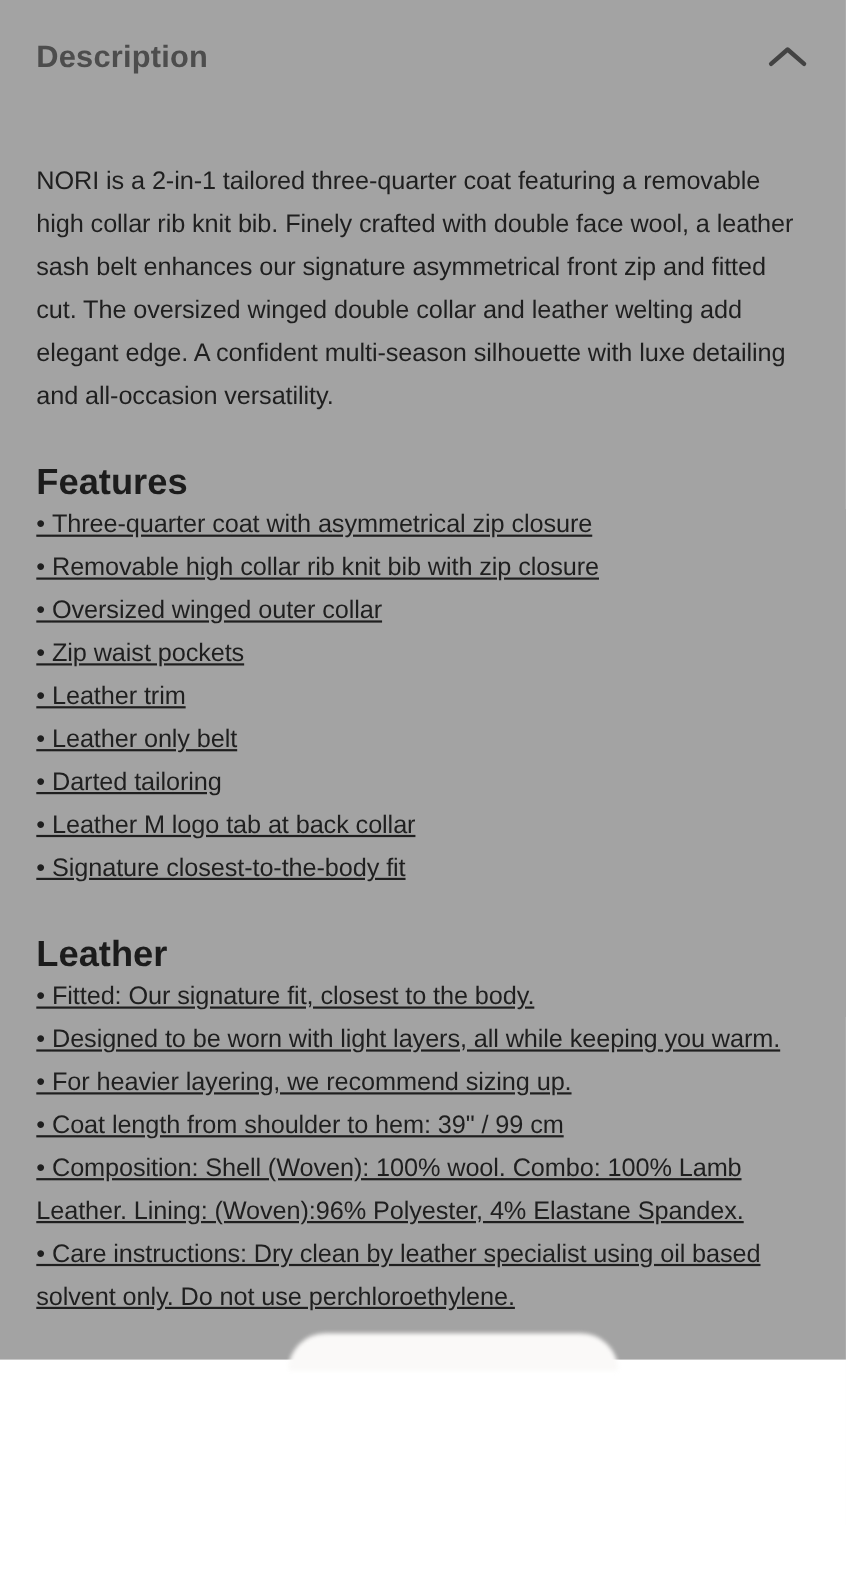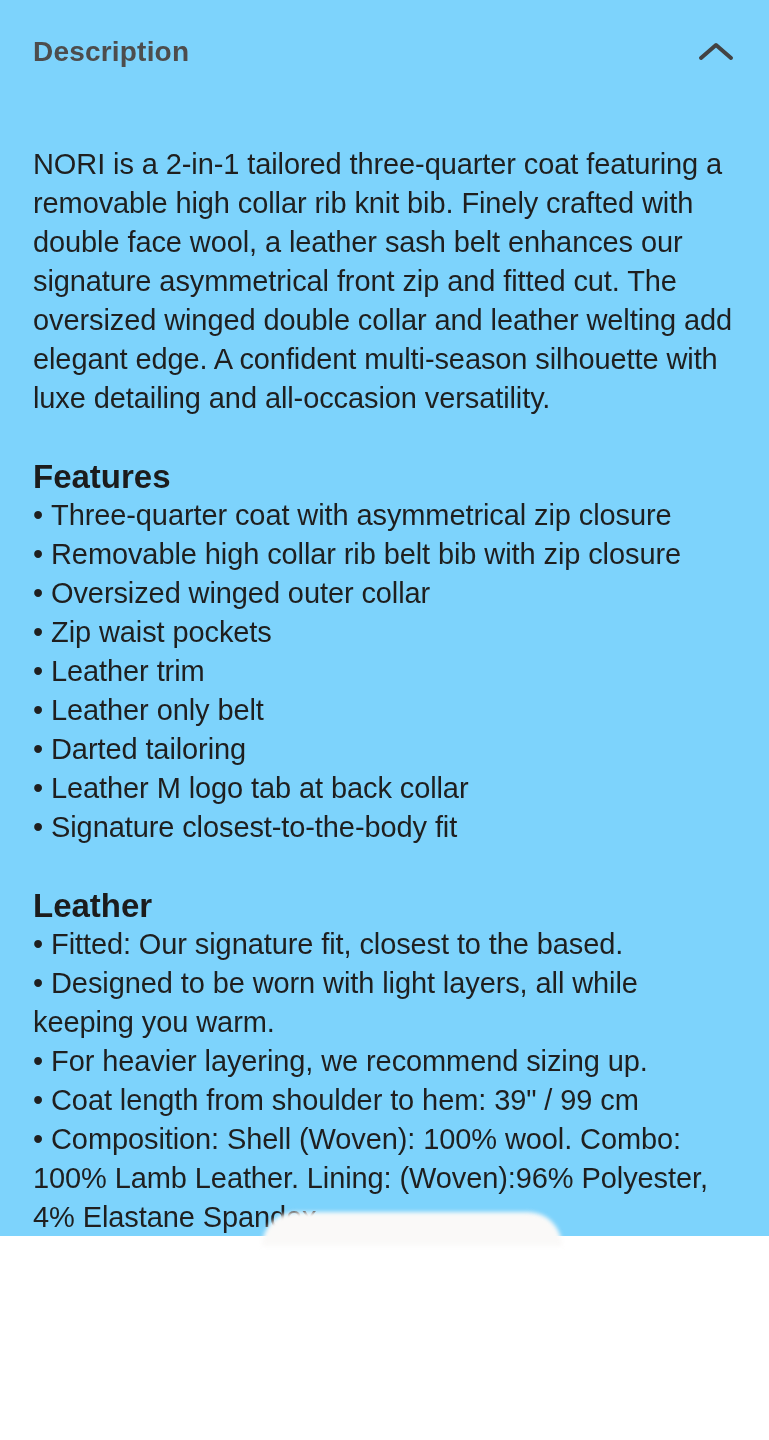--- a/index.html
+++ b/index.html
@@ -10,21 +10,21 @@
     width: 769px;
     height: 1440px;
     overflow: hidden;
     font-family: "Liberation Sans", "DejaVu Sans", sans-serif;
     -webkit-font-smoothing: antialiased;
   }
   .page {
     position: relative;
     width: 769px;
     height: 1236px;
-    background: #7dd3fc;
+    background: #a3a3a3;
     padding: 36px 33px 0 33px;
   }
   .section-header {
     display: flex;
     align-items: center;
     justify-content: space-between;
     cursor: pointer;
   }
   .section-title {
     font-size: 28px;
@@ -39,21 +39,21 @@
     padding: 4px 2px;
     cursor: pointer;
     display: flex;
     align-items: center;
     justify-content: center;
   }
   .chevron-btn svg {
     display: block;
   }
   .body-copy {
-    font-size: 29px;
+    font-size: 23px;
     line-height: 39px;
     color: #1f1f1f;
     letter-spacing: -0.1px;
   }
   .paragraph {
     margin: 77px 0 0 0;
   }
   .subheading {
     font-size: 33px;
     line-height: 39px;
@@ -61,20 +61,21 @@
     color: #1c1c1c;
     margin: 39px 0 0 0;
   }
   .bullet-list {
     list-style: none;
     margin: 0;
     padding: 0;
   }
   .bullet-list li {
     display: block;
+    text-decoration: underline;
   }
   .bullet-list li::before {
     content: "\2022\00a0";
   }
   .peek-element {
     position: absolute;
     left: 262px;
     bottom: -10px;
     width: 300px;
     height: 34px;
@@ -97,34 +98,35 @@
         </svg>
       </span>
     </button>
   </div>
 
   <p class="body-copy paragraph">NORI is a 2-in-1 tailored three-quarter coat featuring a removable high collar rib knit bib. Finely crafted with double face wool, a leather sash belt enhances our signature asymmetrical front zip and fitted cut. The oversized winged double collar and leather welting add elegant edge. A confident multi-season silhouette with luxe detailing and all-occasion versatility.</p>
 
   <h3 class="subheading">Features</h3>
   <ul class="bullet-list body-copy">
       <li>Three-quarter coat with asymmetrical zip closure</li>
-      <li>Removable high collar rib belt bib with zip closure</li>
+      <li>Removable high collar rib knit bib with zip closure</li>
       <li>Oversized winged outer collar</li>
       <li>Zip waist pockets</li>
       <li>Leather trim</li>
       <li>Leather only belt</li>
       <li>Darted tailoring</li>
       <li>Leather M logo tab at back collar</li>
       <li>Signature closest-to-the-body fit</li>
     </ul>
 
   <h3 class="subheading">Leather</h3>
   <ul class="bullet-list body-copy">
-      <li>Fitted: Our signature fit, closest to the based.</li>
+      <li>Fitted: Our signature fit, closest to the body.</li>
       <li>Designed to be worn with light layers, all while keeping you warm.</li>
       <li>For heavier layering, we recommend sizing up.</li>
       <li>Coat length from shoulder to hem: 39" / 99 cm</li>
       <li>Composition: Shell (Woven): 100% wool. Combo: 100% Lamb Leather. Lining: (Woven):96% Polyester, 4% Elastane Spandex.</li>
+      <li>Care instructions: Dry clean by leather specialist using oil based solvent only. Do not use perchloroethylene.</li>
     </ul>
 
   <div class="peek-element"></div>
 
 </div>
 
 </body></html>

